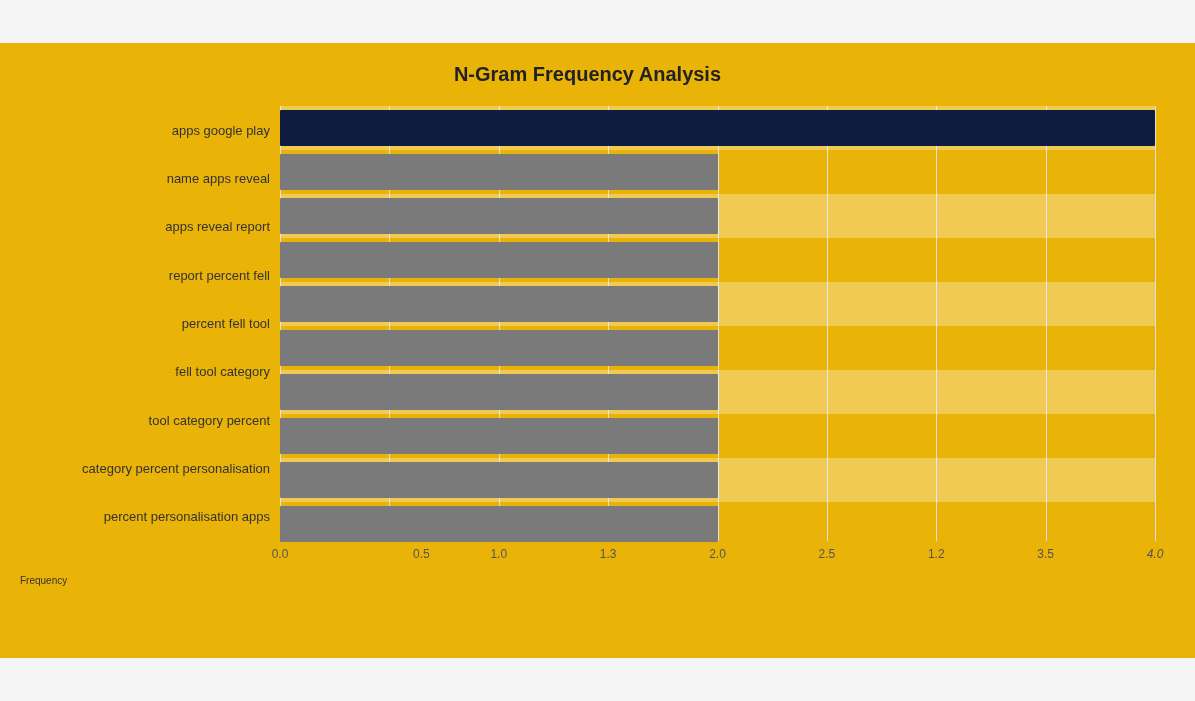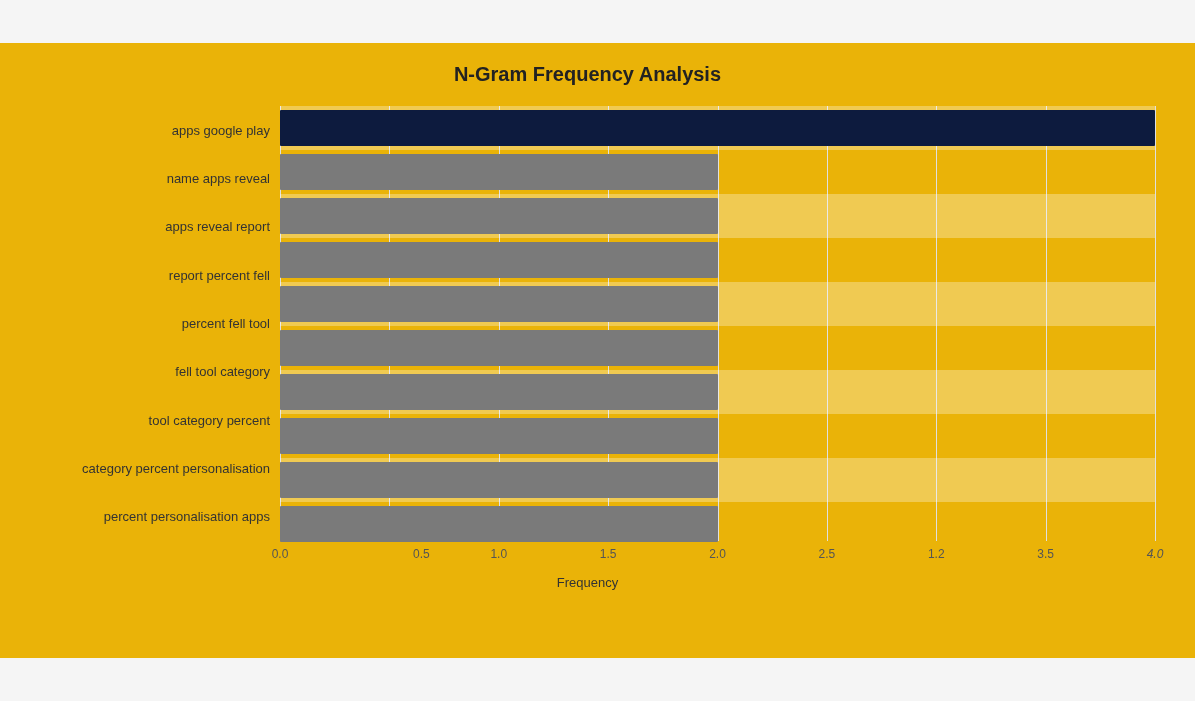--- a/index.html
+++ b/index.html
@@ -109,22 +109,22 @@
       justify-content: space-between;
       position: relative;
     }
     .x-tick {
       font-size: 12px;
       color: #555;
       text-align: center;
       transform: translateX(-50%);
     }
     .x-axis-label {
-      text-align: center;
-      font-size: 13px;
+      text-align: left;
+      font-size: 10px;
       color: #333;
       margin-top: 8px;
     }
   </style>
 </head>
 <body>
 
 <div class="chart-container">
   <div class="chart-title">N-Gram Frequency Analysis</div>
 
@@ -185,21 +185,21 @@
               <div class="bar bar-secondary" style="width: 50%;"></div>
             </div>
           </div>
       </div>
     </div>
     <div class="x-axis" id="x-axis-container">
         <div class="x-tick-container" style="position: relative; height: 20px;">
           <span class="x-tick" style="position: absolute; left: 0%; transform: translateX(-50%);">0.0</span>
           <span class="x-tick" style="position: absolute; left: 12.5%; transform: translateX(-50%); margin-left: 32px;">0.5</span>
           <span class="x-tick" style="position: absolute; left: 25%; transform: translateX(-50%);">1.0</span>
-          <span class="x-tick" style="position: absolute; left: 37.5%; transform: translateX(-50%);">1.5</span>
+          <span class="x-tick" style="position: absolute; left: 37.5%; transform: translateX(-50%);">1.3</span>
           <span class="x-tick" style="position: absolute; left: 50%; transform: translateX(-50%);">2.0</span>
           <span class="x-tick" style="position: absolute; left: 62.5%; transform: translateX(-50%);">2.5</span>
           <span class="x-tick" style="position: absolute; left: 75%; transform: translateX(-50%);">1.2</span>
           <span class="x-tick" style="position: absolute; left: 87.5%; transform: translateX(-50%);">3.5</span>
           <span class="x-tick" style="position: absolute; left: 100%; transform: translateX(-50%); font-style: italic;">4.0</span>
         </div>
       </div>
     <div class="x-axis-label">Frequency</div>
   </div>
 </div>

